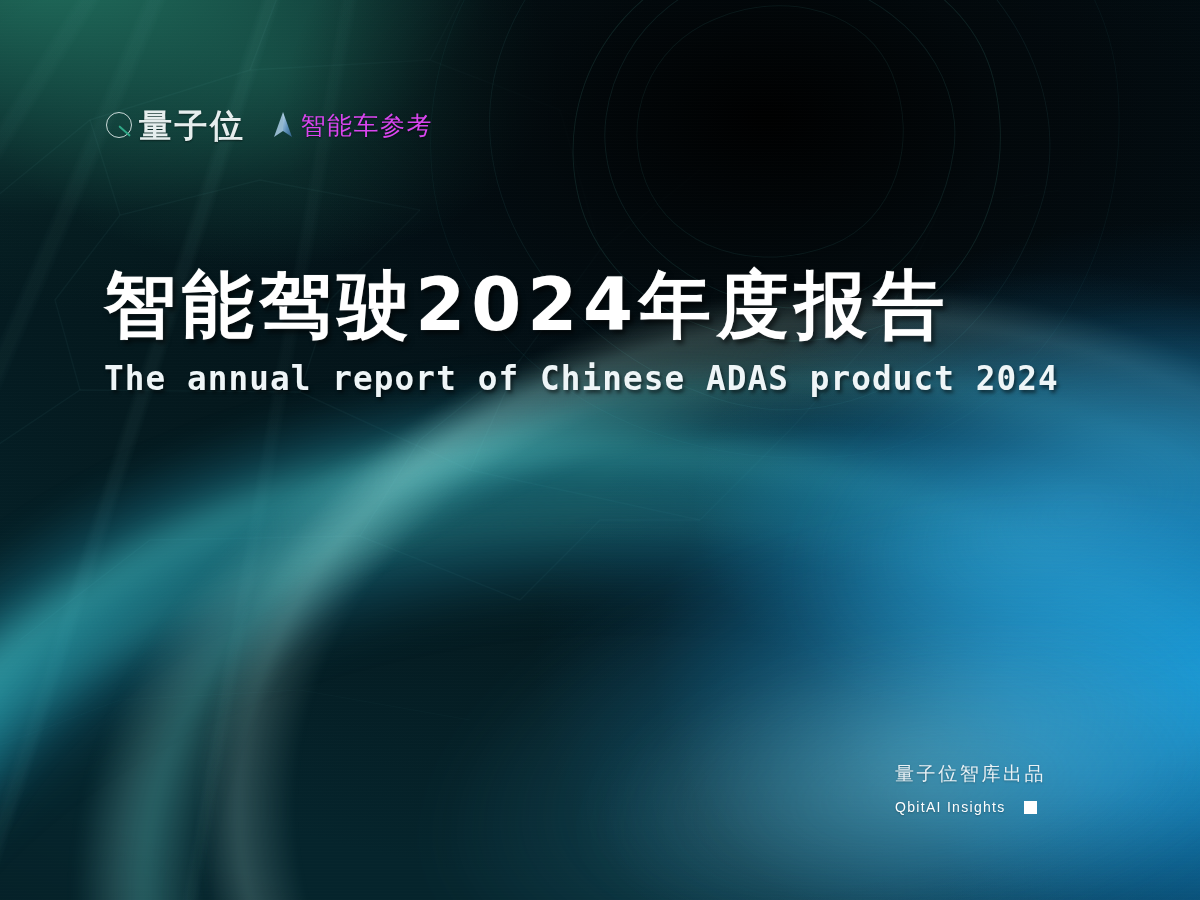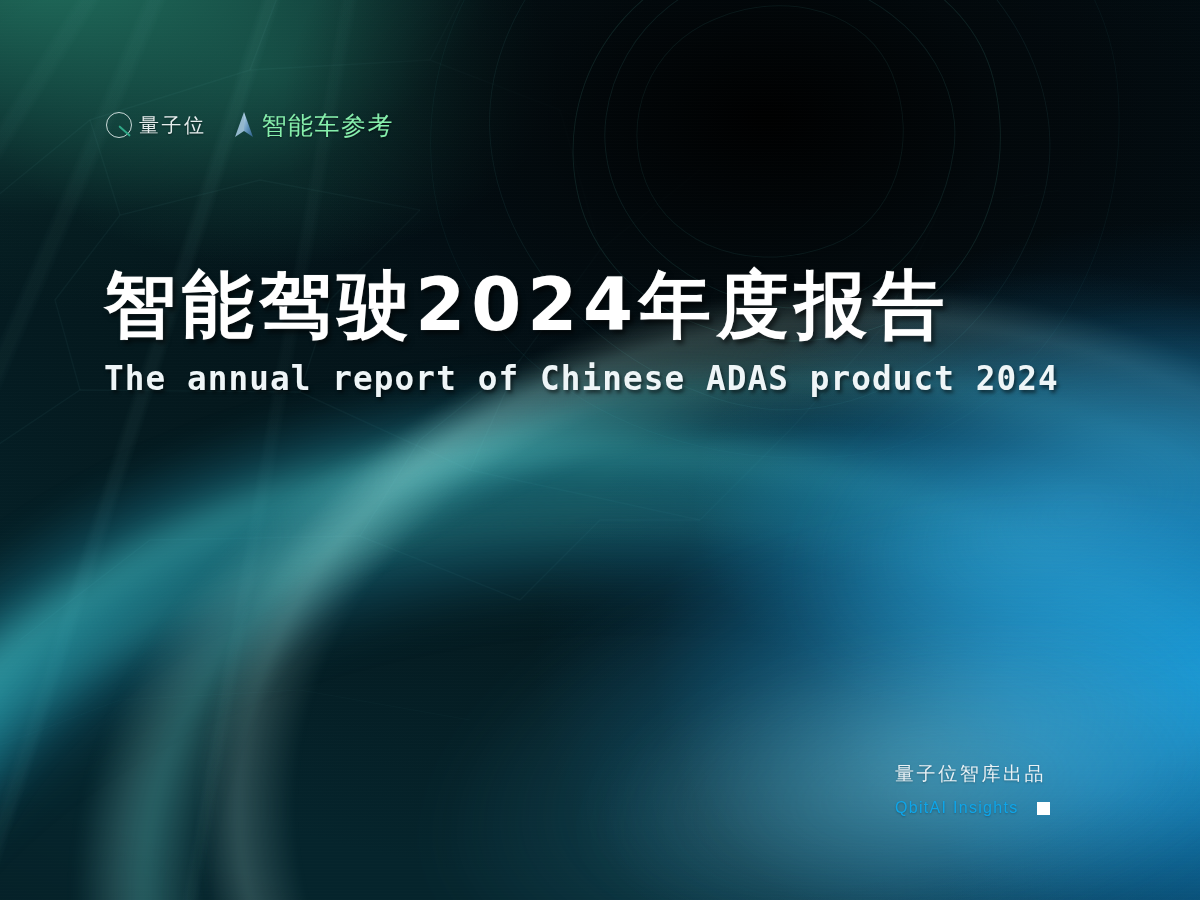--- a/index.html
+++ b/index.html
@@ -176,24 +176,24 @@
     left: 13px;
     top: 13px;
     width: 15px;
     height: 2px;
     background: #2fa887;
     transform: rotate(42deg);
     transform-origin: 0 50%;
     border-radius: 1px;
   }
   .logo-cn {
-    font-size: 20px;
+    font-size: 33px;
     letter-spacing: 2.5px;
     color: #e6eeee;
-    font-weight: 400;
+    font-weight: 700;
     line-height: 1;
     white-space: nowrap;
     text-shadow: 0 1px 2px rgba(0,0,0,0.45);
   }
 
   .logo-insights {
     position: relative;
     margin-right: 26px;
     padding-top: 4px;
   }
@@ -238,21 +238,21 @@
   .logo-car { }
   .car-arrow {
     width: 22px;
     height: 28px;
     margin-right: 7px;
     flex: 0 0 auto;
   }
   .car-cn {
     font-size: 25px;
     letter-spacing: 1.5px;
-    color: #86efac;
+    color: #d946ef;
     font-weight: 500;
     line-height: 1;
     white-space: nowrap;
     text-shadow: 0 1px 2px rgba(0,0,0,0.5);
   }
 
   
   .headline {
     position: absolute;
     left: 104px;
@@ -311,23 +311,23 @@
     white-space: nowrap;
     font-weight: 400;
     text-shadow: 0 1px 2px rgba(0,0,0,0.25);
   }
   .credit-en-row {
     margin-top: 17px;
     display: flex;
     align-items: center;
   }
   .credit-en {
-    font-size: 16px;
+    font-size: 14px;
     letter-spacing: 1.3px;
-    color: #0ea5e9;
+    color: #ffffff;
     line-height: 1;
     white-space: nowrap;
     font-weight: 400;
     text-shadow: 0 1px 2px rgba(0,0,0,0.25);
   }
   .credit-square {
     width: 13px;
     height: 13px;
     background: #ffffff;
     margin-left: 18px;

